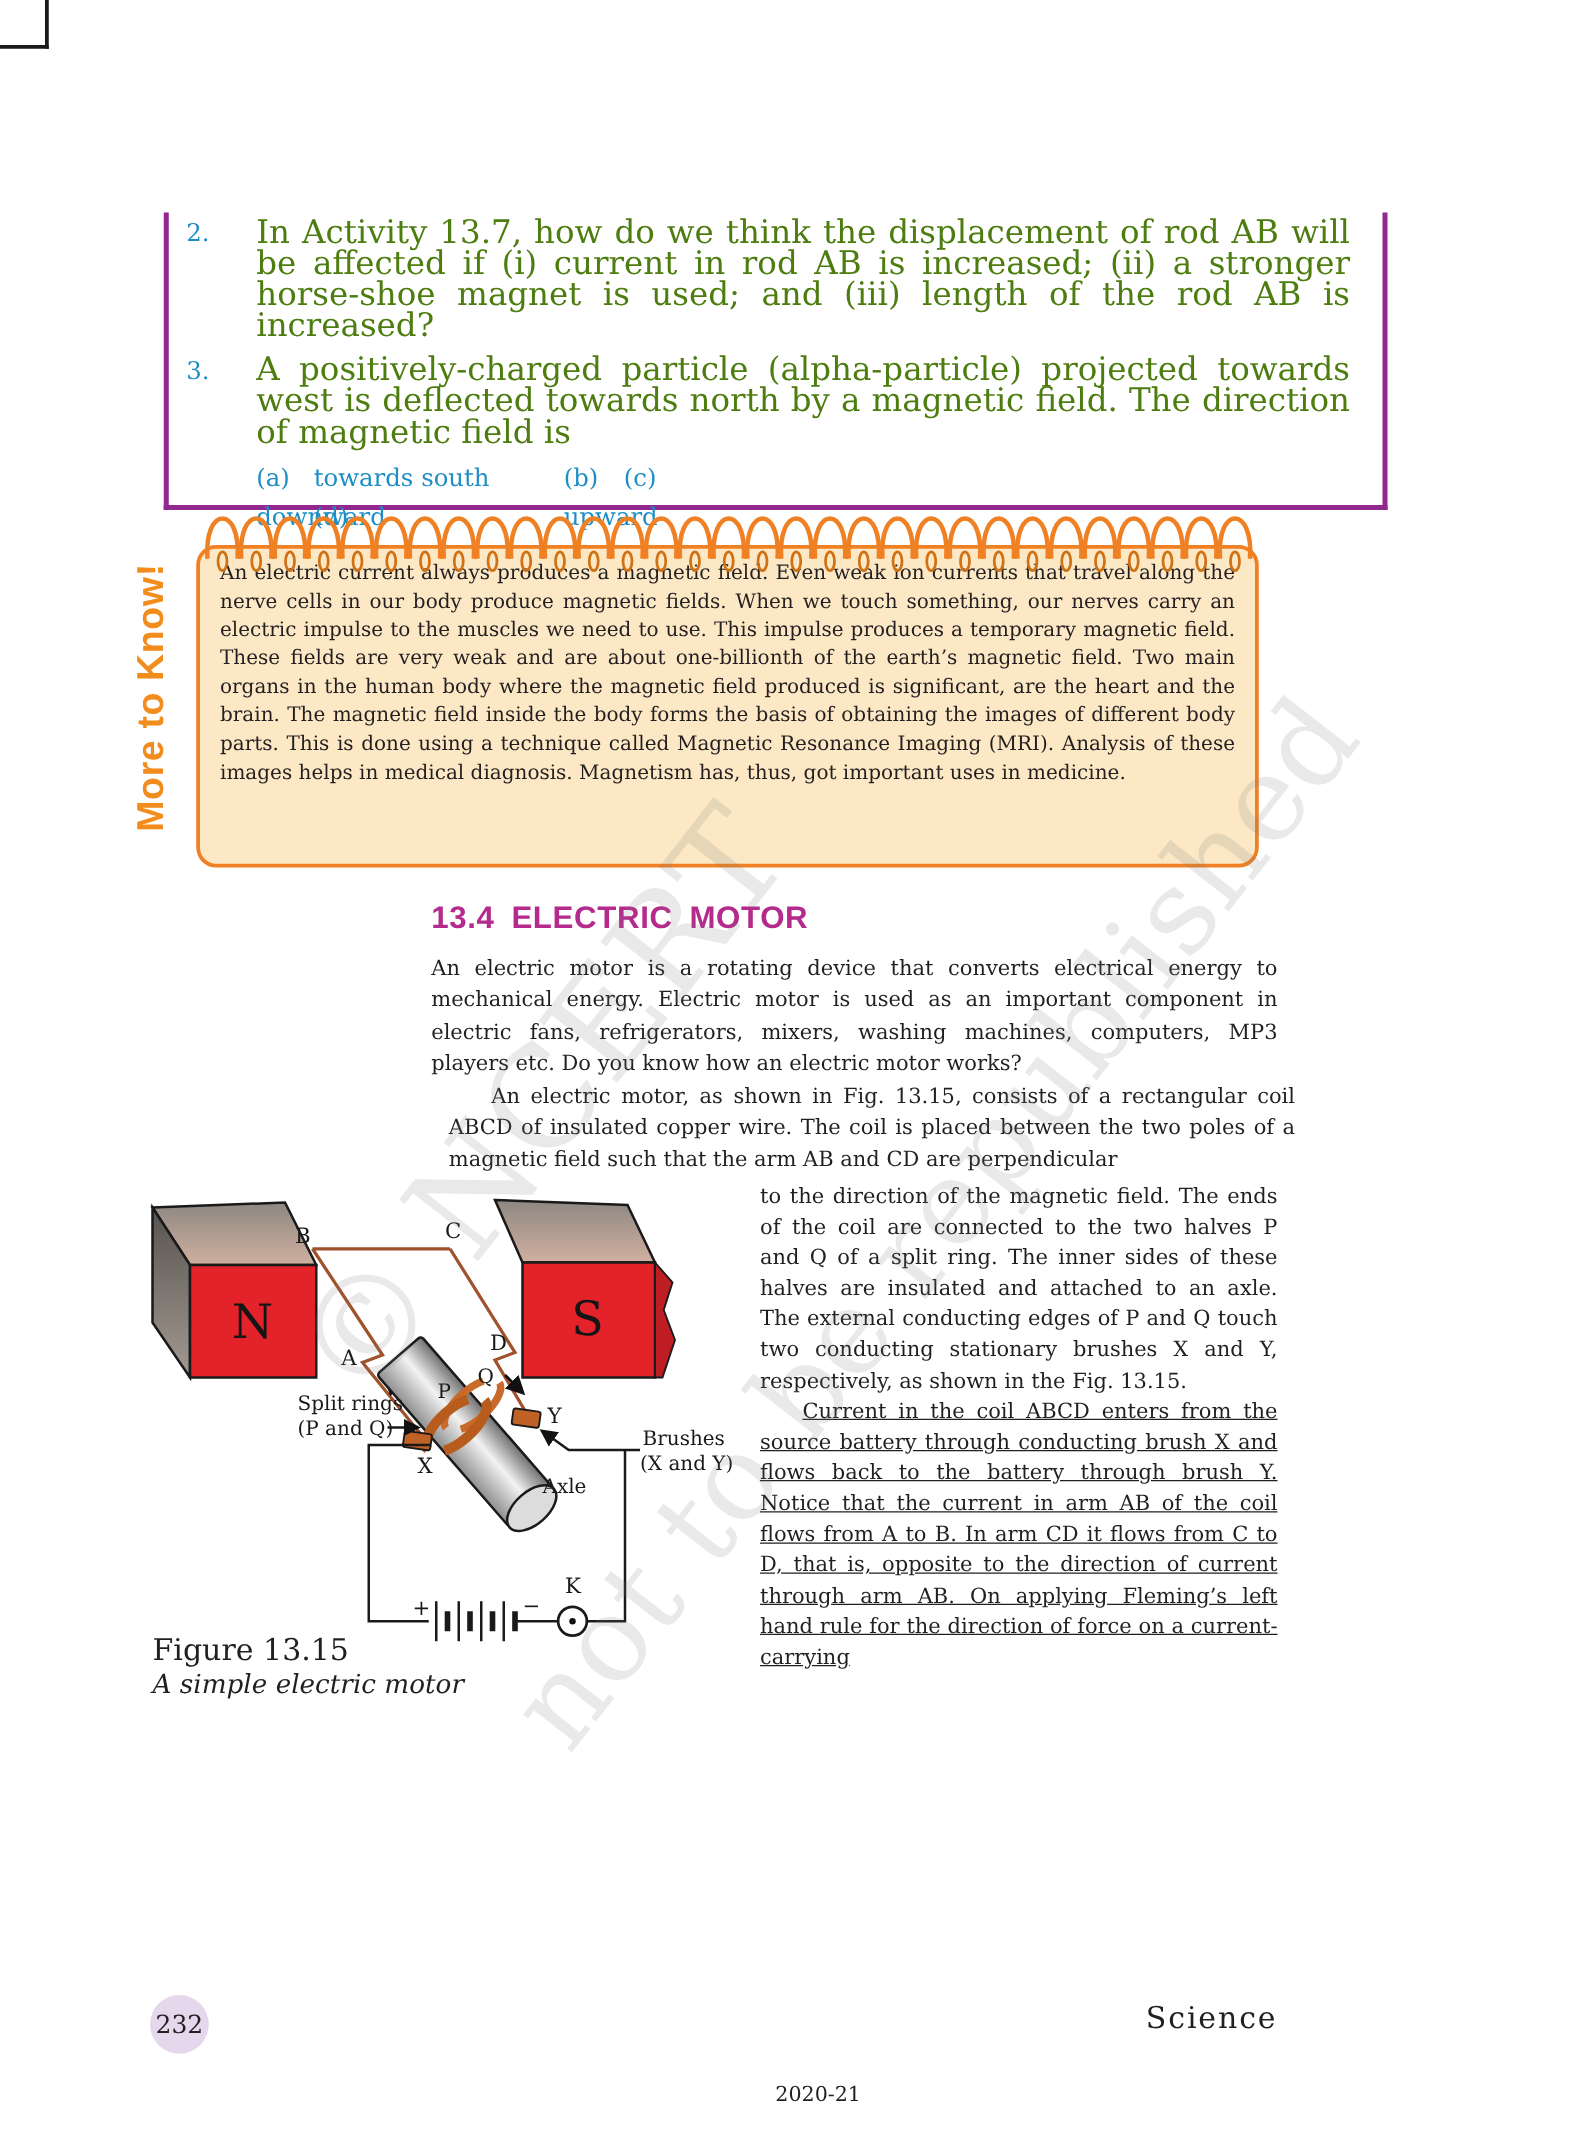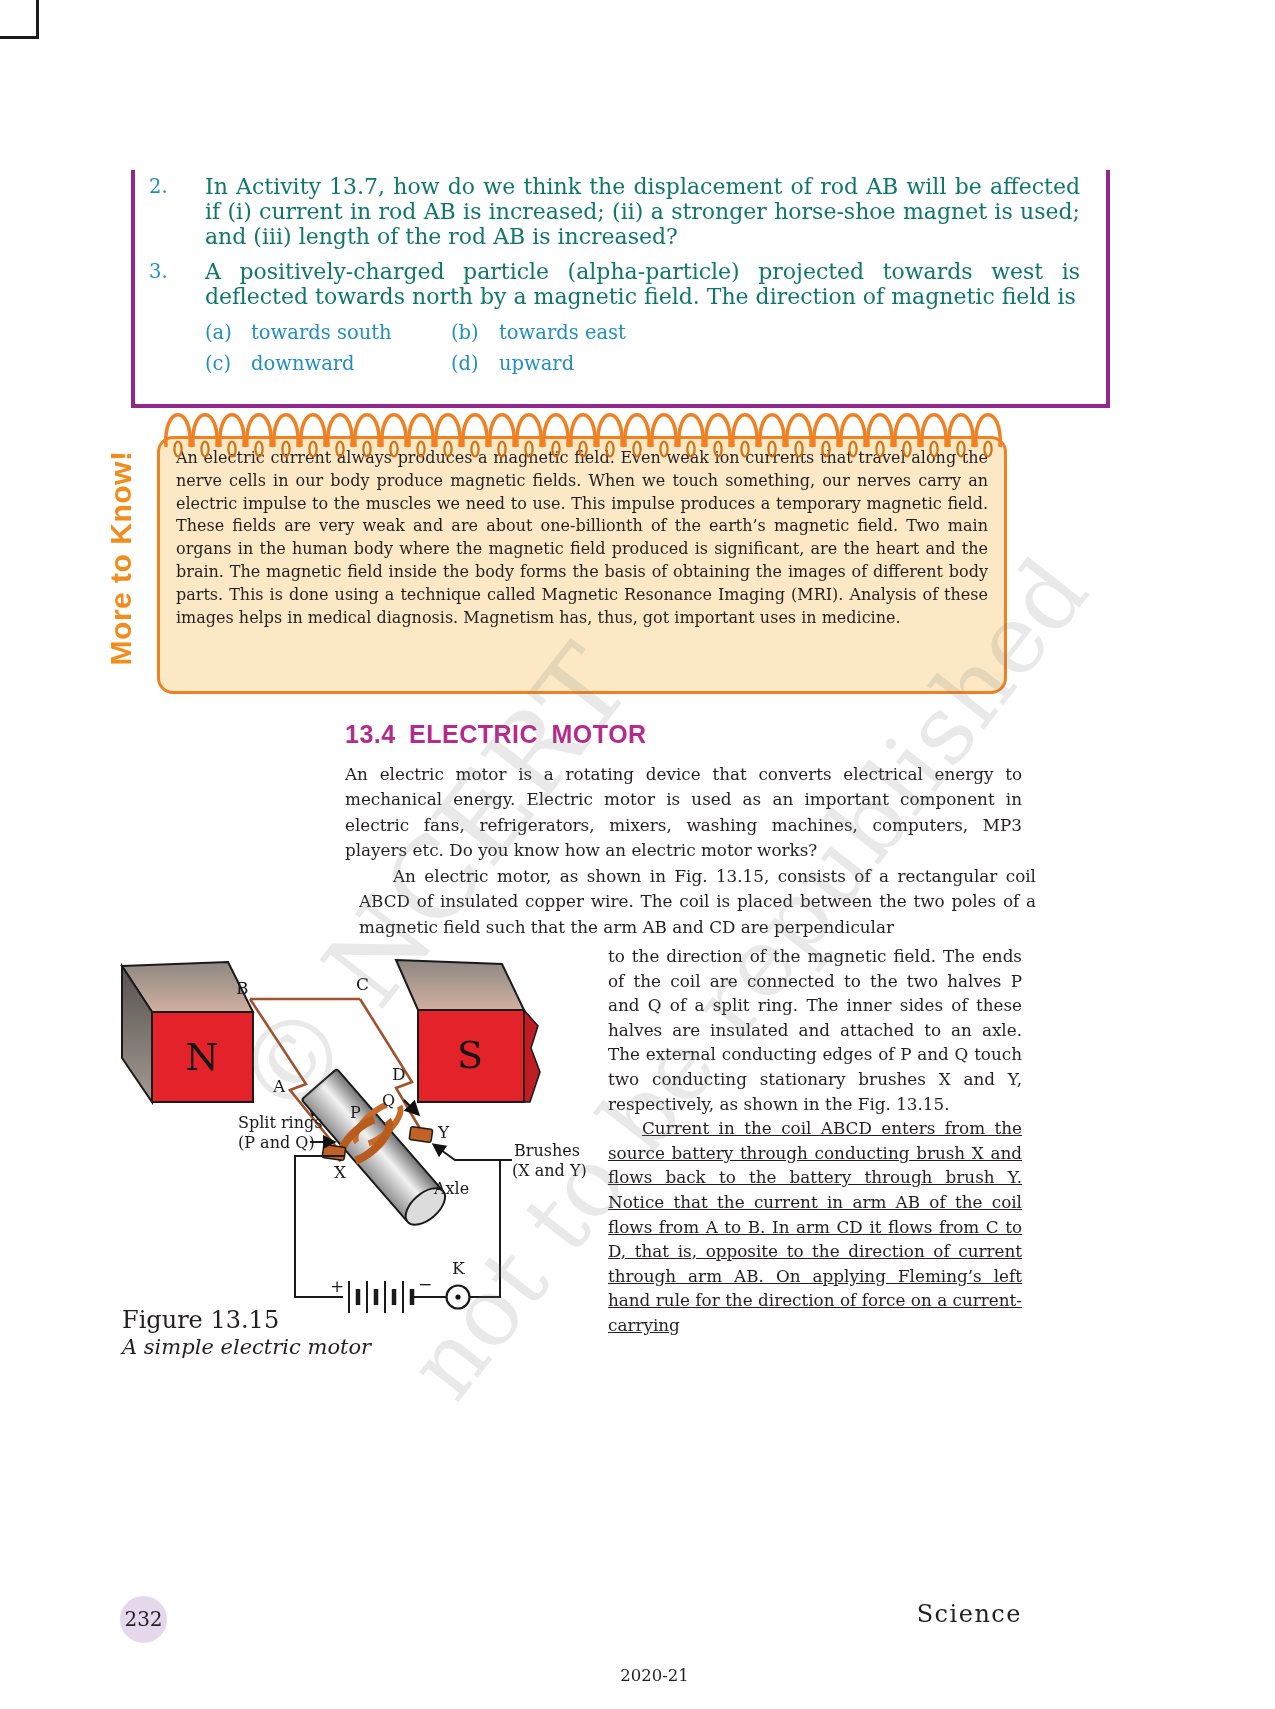--- a/index.html
+++ b/index.html
@@ -7,21 +7,21 @@
         font-family:"DejaVu Serif",serif;color:#231f20;}
   
   .crop-mark{position:absolute;left:0;top:0;width:36px;height:36px;
              border-right:3px solid #1a1a1a;border-bottom:3px solid #1a1a1a;}
   
   .qbox{position:absolute;left:131px;top:170px;width:979px;height:238px;box-sizing:border-box;
         border-left:4px solid #91278f;border-right:4px solid #91278f;border-bottom:4px solid #91278f;
         padding:2px 26px 0 14px;}
   .qrow{display:flex;margin-top:2px;}
   .qnum{flex:0 0 56px;font-size:19.5px;line-height:25px;color:#1f8ec4;}
-  .qtext{flex:1;font-size:22px;line-height:25px;color:#0f766e;text-align:justify;}
+  .qtext{flex:1;font-size:26px;line-height:25px;color:#4d7c0f;text-align:justify;}
   .qrow + .qrow{margin-top:10px;}
   .opt-grid{display:grid;grid-template-columns:46px 200px 48px auto;margin:10px 0 0 56px;
             row-gap:4px;font-size:19.5px;line-height:27px;color:#1f8ec4;}
   
   .mtk-box{position:absolute;left:157px;top:436px;width:850px;height:258px;box-sizing:border-box;
            background:#fce8c5;border:3px solid #ef8023;border-radius:16px;padding:8px 16px 0 16px;z-index:3;}
   .mtk-title{text-align:center;font-weight:bold;font-size:20px;margin:2px 0 4px 0;}
   .mtk-body{font-size:16px;line-height:22.8px;text-align:justify;}
   .spiral{position:absolute;left:158px;top:398px;z-index:4;}
   .loop{fill:none;stroke:#ef8023;stroke-width:3.6px;}
@@ -78,21 +78,20 @@
       <div class="qtext">In Activity 13.7, how do we think the displacement of rod AB will be affected if (i) current in rod AB is increased; (ii) a stronger horse-shoe magnet is used; and (iii) length of the rod AB is increased?</div>
     </div>
     <div class="qrow">
       <div class="qnum">3.</div>
       <div class="qtext">A positively-charged particle (alpha-particle) projected towards west is deflected towards north by a magnetic field. The direction of magnetic field is</div>
     </div>
     <div class="opt-grid">
       <span>(a)</span>
       <span>towards south</span>
       <span>(b)</span>
-      <span>towards east</span>
       <span>(c)</span>
       <span>downward</span>
       <span>(d)</span>
       <span>upward</span>
     </div>
   </div>
 
   <svg id="spiral-svg" class="spiral" width="852" height="62">
       <path d="M 8 49 C 5 6 35 6 32 49" class="loop"></path>
       <ellipse cx="20" cy="51" rx="3.6" ry="7.5" class="loop-oval"></ellipse>

